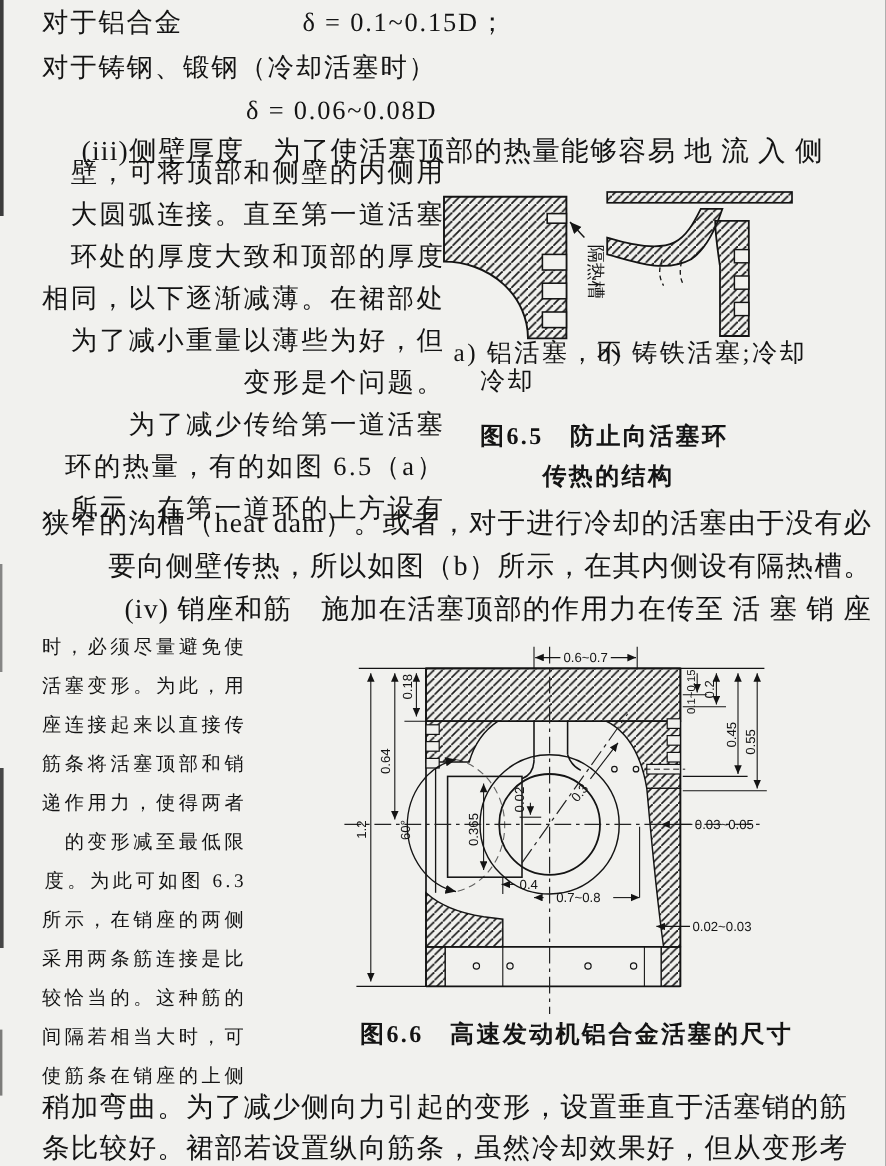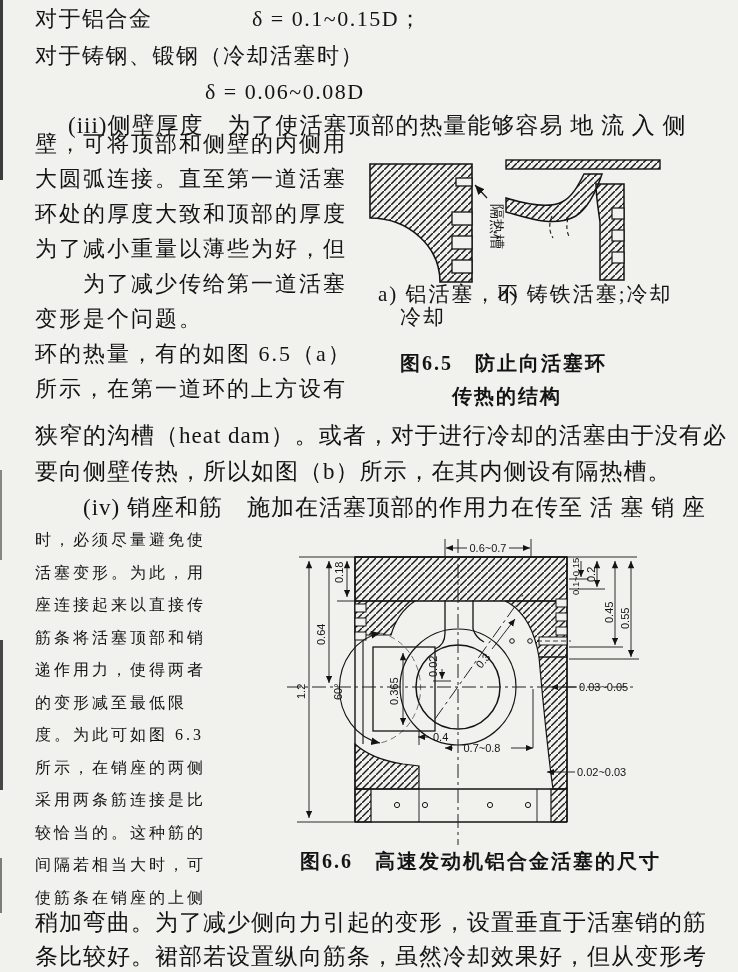--- a/index.html
+++ b/index.html
@@ -4,21 +4,21 @@
 <style>
   html,body{margin:0;padding:0;background:#777;}
   .page{
     position:relative;width:738px;height:972px;margin:0 auto;
     background:#f1f1ee;color:#141414;overflow:hidden;
     font-family:"Liberation Serif","DejaVu Serif",serif;
   }
   .t{position:absolute;white-space:nowrap;}
   .body22{font-size:22px;letter-spacing:1.5px;}
   .wide{font-size:23px;letter-spacing:1px;}
-  .lines div{white-space:nowrap;}
+  .lines div{white-space:nowrap;text-align:right;}
   .col1{line-height:35px;font-size:22px;letter-spacing:2px;}
   .mid3{line-height:36px;font-size:23px;letter-spacing:1px;}
   .col2{line-height:32.5px;font-size:16px;letter-spacing:3px;}
   .bot2{line-height:34px;font-size:23px;letter-spacing:1px;}
   .figlabel{font-size:21px;letter-spacing:2px;}
   .figcap{font-size:20px;font-weight:bold;letter-spacing:2px;}
   .artifact{position:absolute;background:#1c1c1c;}
   svg text{font-family:"Liberation Sans","DejaVu Sans",sans-serif;fill:#141414;}
   svg{position:absolute;}
 </style>
@@ -35,23 +35,24 @@
   <div class="t body22" style="left:35px;top:4px;">对于铝合金</div>
   <div class="t body22" style="left:252px;top:4px;">δ = 0.1~0.15D；</div>
   <div class="t body22" style="left:35px;top:41px;">对于铸钢、锻钢（冷却活塞时）</div>
   <div class="t body22" style="left:205px;top:79px;">δ = 0.06~0.08D</div>
   <div class="t wide" style="left:68px;top:110px;">(iii)侧壁厚度　为了使活塞顶部的热量能够容易 地 流 入 侧</div>
 
   <div class="t col1 lines" style="left:35px;top:126px;">
     <div>壁，可将顶部和侧壁的内侧用</div>
     <div>大圆弧连接。直至第一道活塞</div>
     <div>环处的厚度大致和顶部的厚度</div>
+    <div>相同，以下逐渐减薄。在裙部处</div>
     <div>为了减小重量以薄些为好，但</div>
+    <div>变形是个问题。</div>
     <div>　　为了减少传给第一道活塞</div>
-    <div>变形是个问题。</div>
     <div>环的热量，有的如图 6.5（a）</div>
     <div>所示，在第一道环的上方设有</div>
   </div>
 
   <svg style="left:356px;top:156px;" width="320" height="138" viewBox="0 0 320 138">
     <defs>
       <pattern id="hA" width="7" height="7" patternUnits="userSpaceOnUse">
         <path d="M0,7 L7,0" stroke="#1a1a1a" stroke-width="1.5"></path>
       </pattern>
       <marker id="ah65" markerWidth="9" markerHeight="8" refX="8" refY="3.5" orient="auto">

